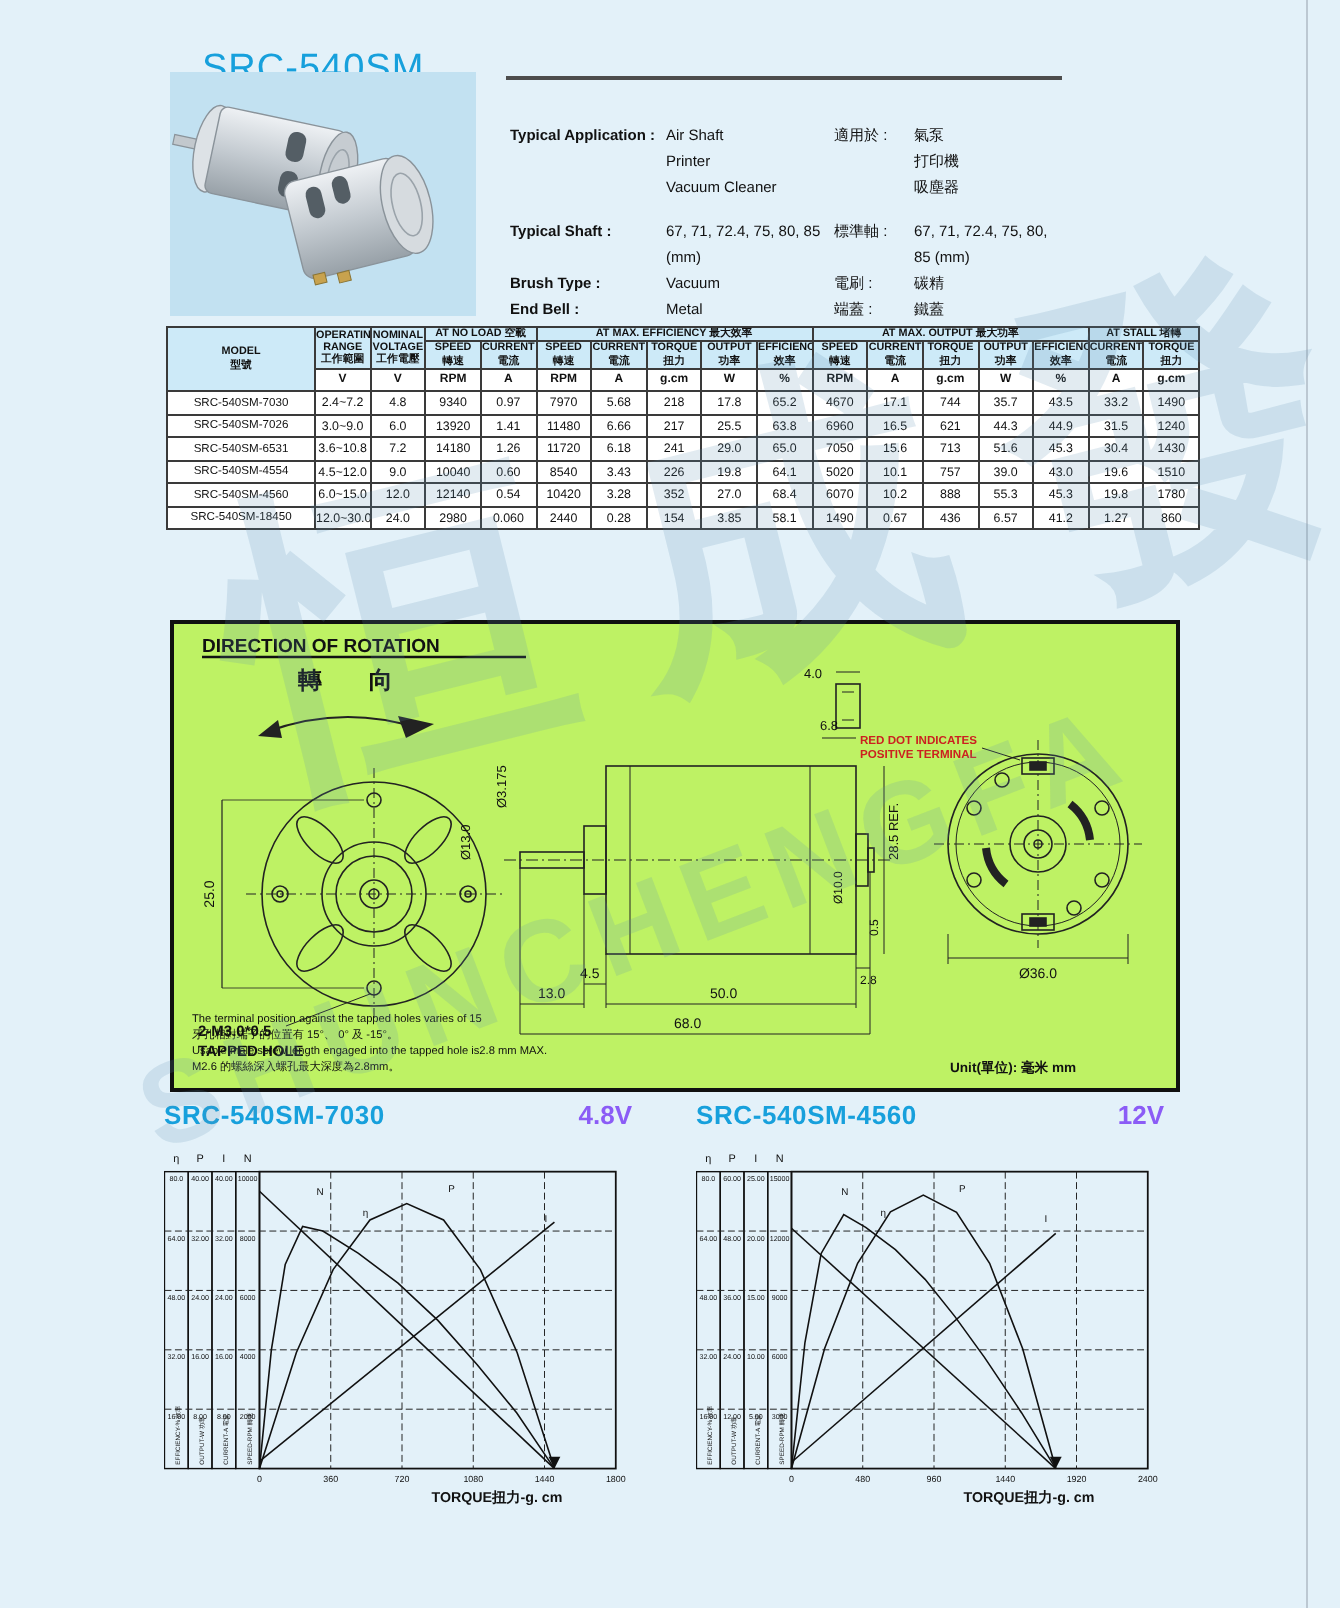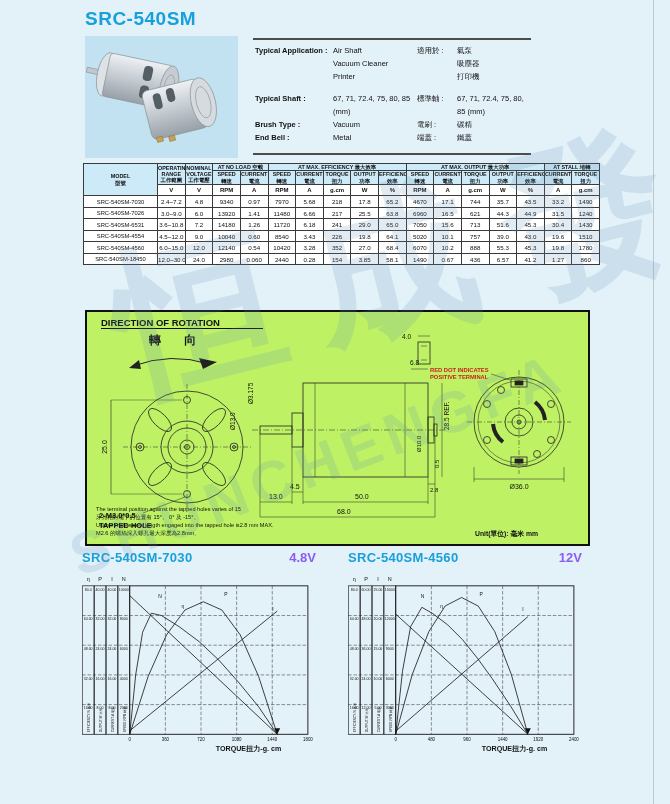--- a/index.html
+++ b/index.html
@@ -4,26 +4,26 @@
 <style>
   html,body{margin:0;padding:0;background:#fff}
   .page{position:relative;width:670px;height:804px;background:#e3f1f9;overflow:hidden;
         font-family:"Liberation Sans","DejaVu Sans",sans-serif;color:#111}
   .edge-right{position:absolute;top:0;bottom:0;right:16px;width:1px;background:#bcc8d2}
   
   .wm{position:absolute;z-index:40;pointer-events:none;white-space:nowrap;font-weight:bold;color:rgba(96,142,180,0.18)}
   .wm-cn{left:110px;top:150px;font-size:165px;letter-spacing:34px;transform:rotate(-14deg)}
   .wm-en{left:55px;top:430px;font-size:58px;letter-spacing:7px;transform:rotate(-21deg)}
   
-  .title{position:absolute;left:85px;top:8px;margin:0;font-size:19px;font-weight:bold;color:#17a0dc;letter-spacing:.5px}
+  .title{position:absolute;left:85px;top:8px;margin:16px;font-size:19px;font-weight:normal;color:#17a0dc;letter-spacing:.5px}
   
   .photo{position:absolute;left:85px;top:36px;width:153px;height:122px}
   
   .appblock{position:absolute;left:253px;top:38px;width:276px;border-top:2px solid #4d4d4d;
-            border-bottom:2px solid #4d4d4d;padding:4px 0 9px 2px;font-size:7.5px;line-height:13px}
+            border-bottom:2px solid #4d4d4d;padding:21px 0 9px 2px;font-size:7.5px;line-height:13px}
   .app-row{display:flex}
   .al{width:78px;font-weight:bold}
   .av{width:84px}
   .acl{width:40px;font-weight:normal}
   .acv{flex:1}
   .app-gap{height:9px}
   
   .spec{position:absolute;left:83px;top:163px;width:517px;border-collapse:collapse;table-layout:fixed;z-index:10}
   .spec th,.spec td{border:1px solid #3a3a3a;padding:0;text-align:center;vertical-align:middle;overflow:hidden}
   .spec thead th{background:#cdeaf8;font-size:5.4px;line-height:1.2;font-weight:bold}
@@ -86,29 +86,29 @@
 
   <div class="appblock">
     <div class="app-row">
       <span class="al">Typical Application :</span>
       <span class="av">Air Shaft</span>
       <span class="acl">適用於 :</span>
       <span class="acv">氣泵</span>
     </div>
     <div class="app-row">
       <span class="al"></span>
+        <span class="av">Printer</span>
+      <span class="acl"></span>
+        <span class="acv">打印機</span>
+    </div>
+    <div class="app-row">
+      <span class="al"></span>
         <span class="av">Vacuum Cleaner</span>
       <span class="acl"></span>
         <span class="acv">吸塵器</span>
-    </div>
-    <div class="app-row">
-      <span class="al"></span>
-        <span class="av">Printer</span>
-      <span class="acl"></span>
-        <span class="acv">打印機</span>
     </div>
     <div class="app-gap"></div>
     <div class="app-row">
       <span class="al">Typical Shaft :</span>
       <span class="av">67, 71, 72.4, 75, 80, 85 (mm)</span>
       <span class="acl">標準軸 :</span>
       <span class="acv">67, 71, 72.4, 75, 80, 85 (mm)</span>
     </div>
     <div class="app-row">
       <span class="al">Brush Type :</span>

